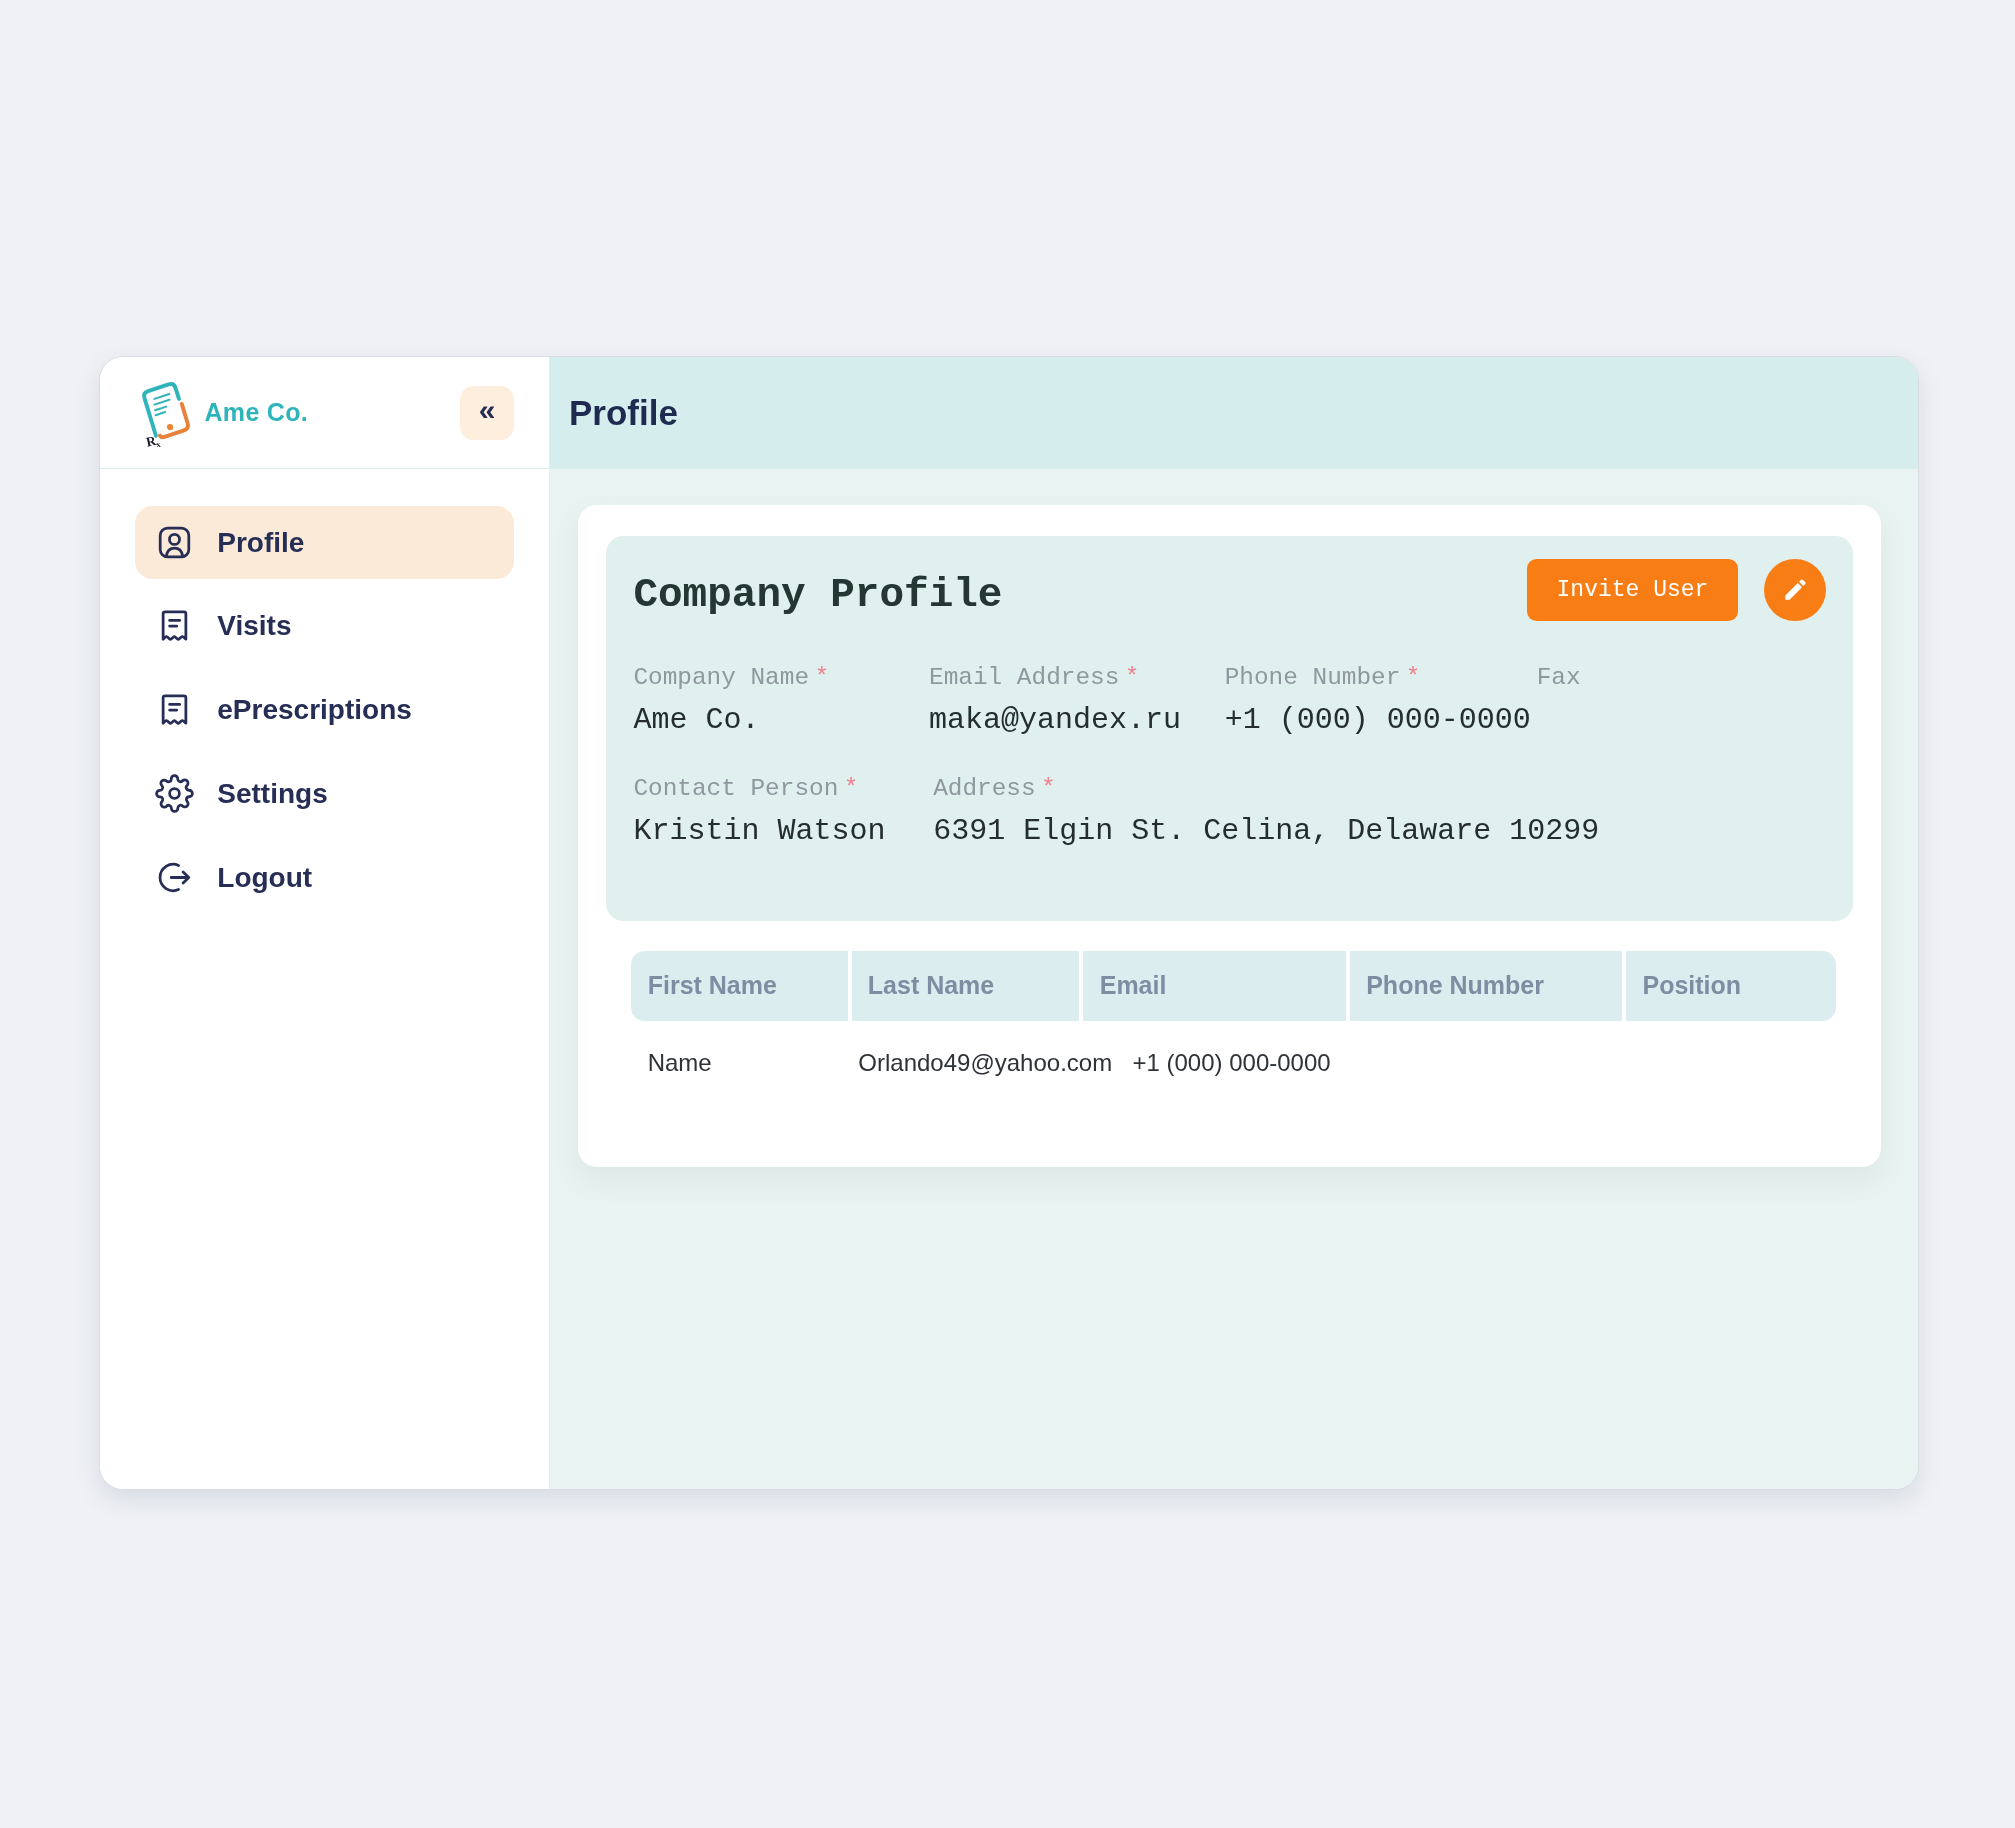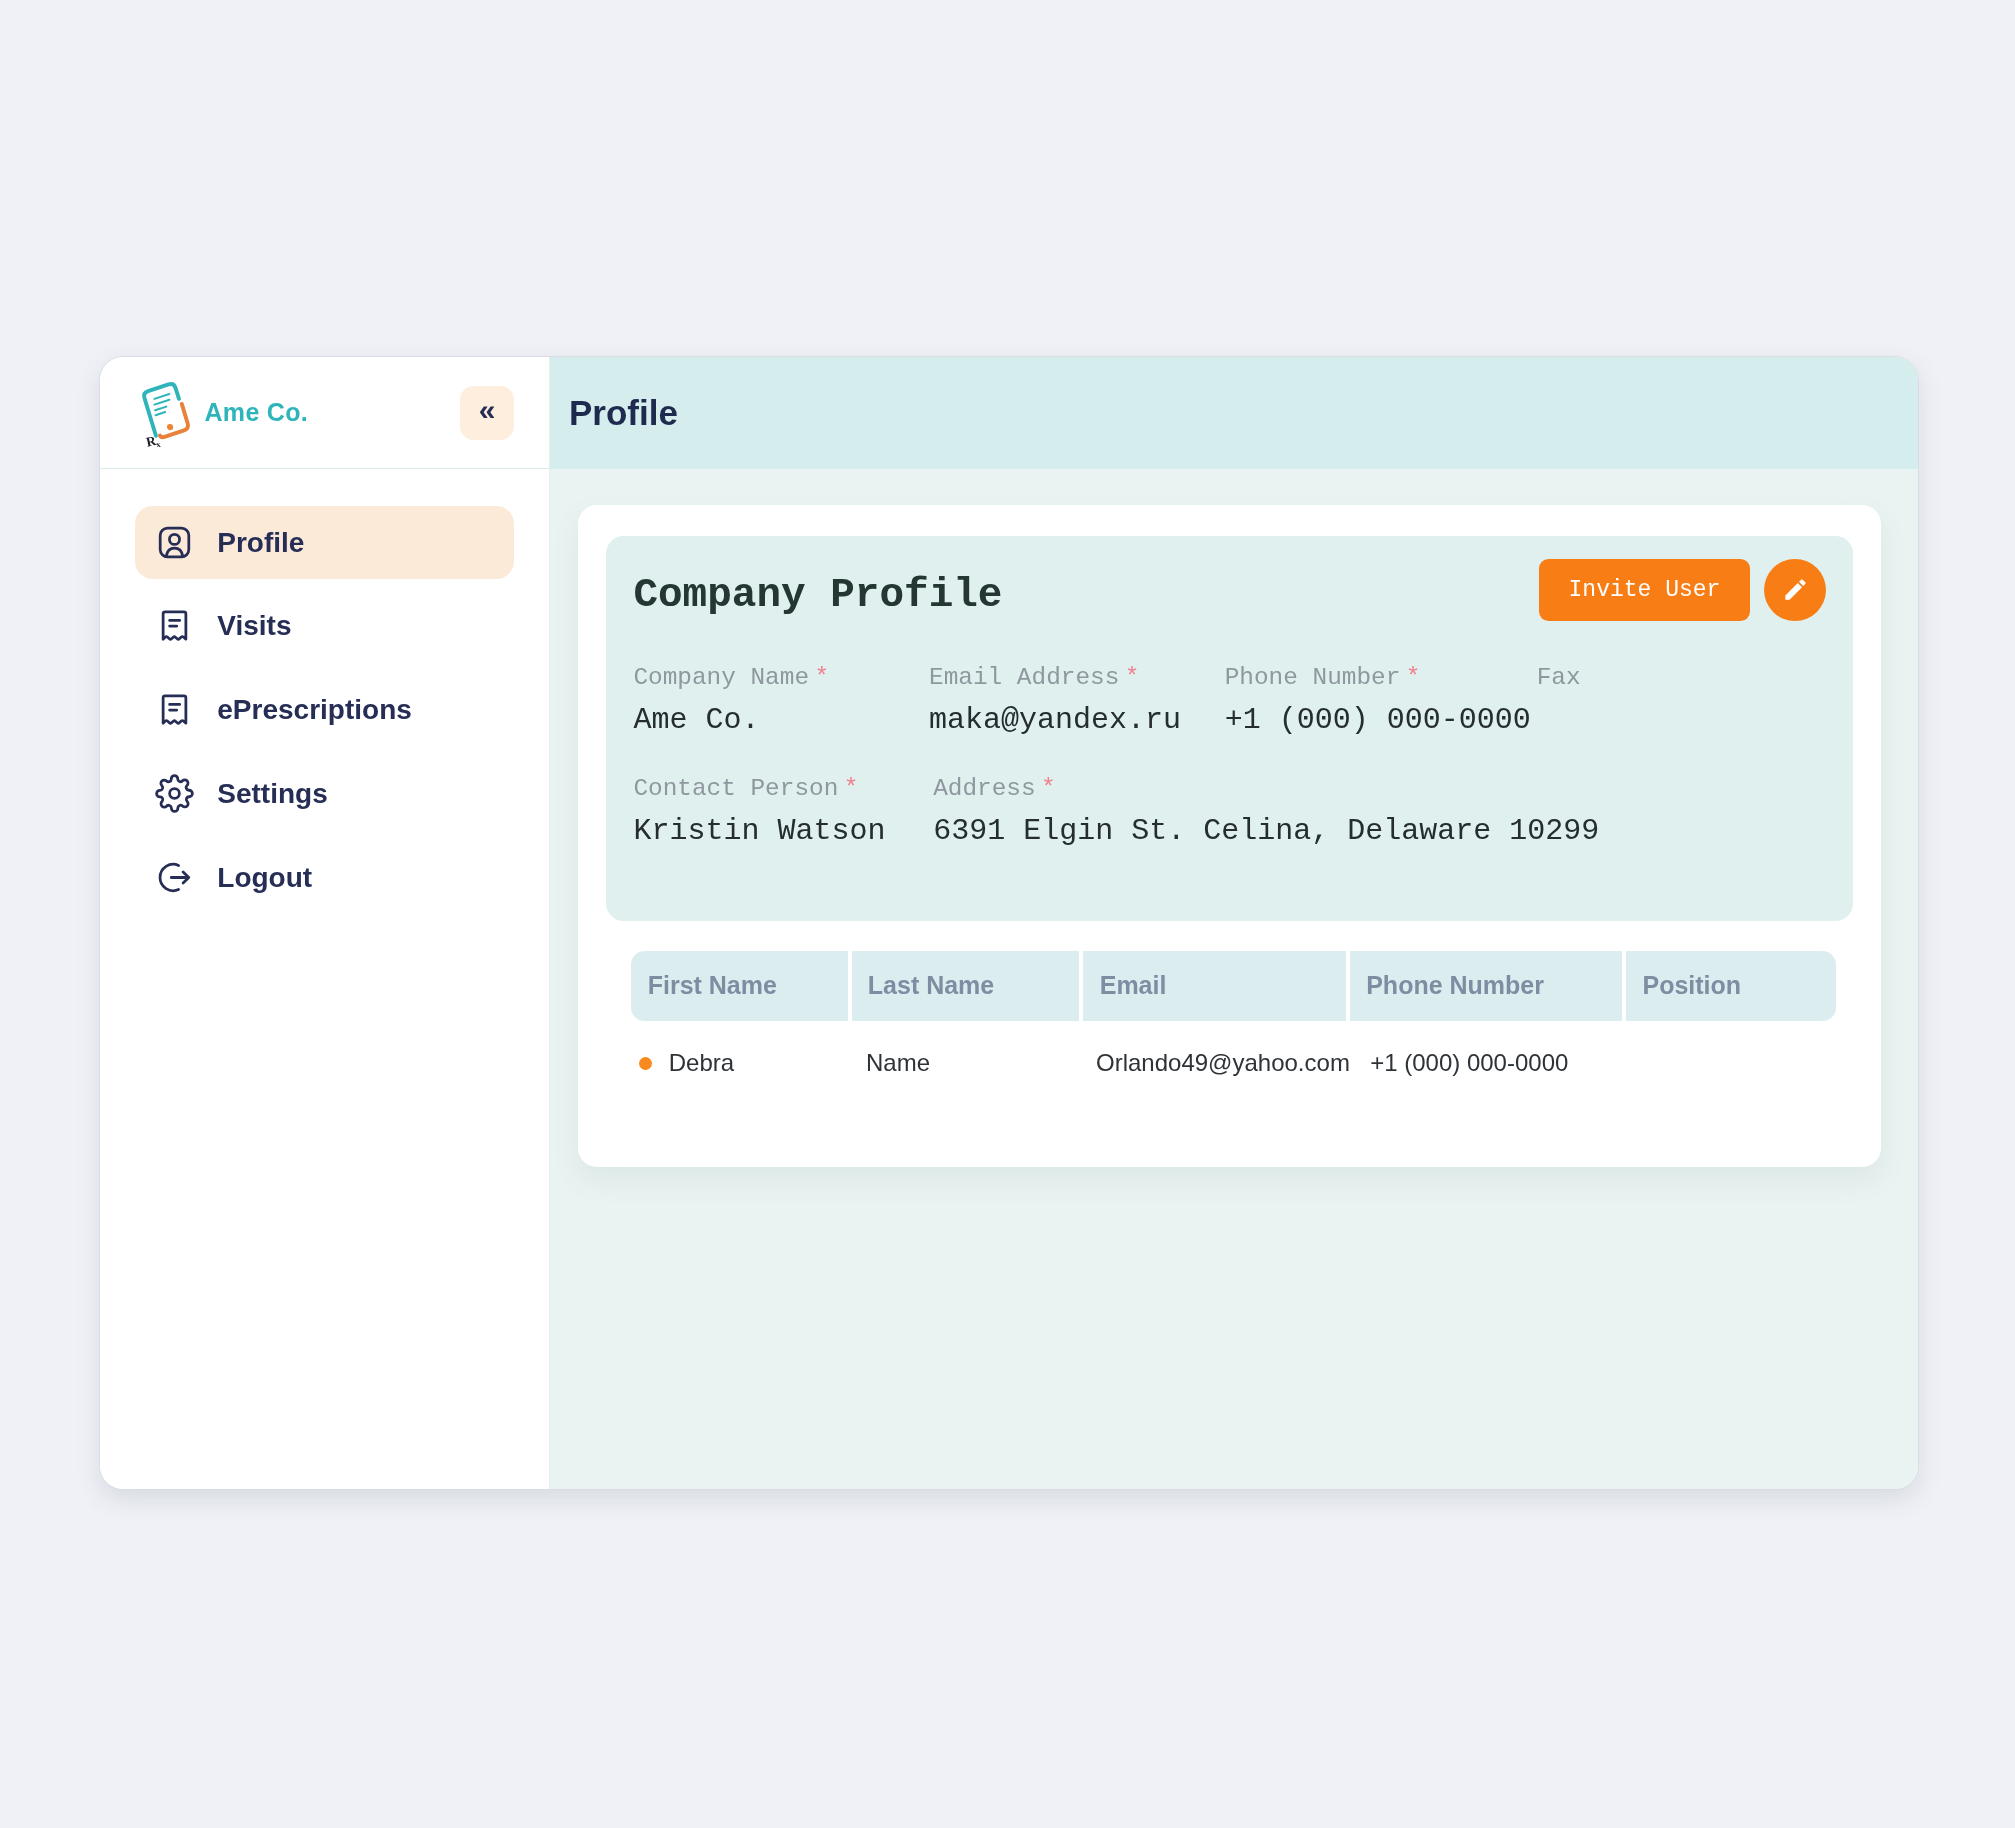--- a/index.html
+++ b/index.html
@@ -61,21 +61,21 @@
     box-shadow:0 12.2px 27px rgba(120,140,150,.10);
     box-sizing:border-box;padding:30.5px 28px 0 28px;
   }
   .panel{
     height:385px;background:#dff0ef;border-radius:17.6px;box-sizing:border-box;
     padding:38px 27px 0 27px;
     font-family:Liberation Mono, monospace;
   }
   .panel-top{display:flex;align-items:flex-start;justify-content:space-between;}
   .panel-title{font-size:41px;line-height:1.05;font-weight:700;color:#243733;margin:0;}
-  .panel-actions{display:flex;align-items:center;gap:14px;margin-top:-15px;}
+  .panel-actions{display:flex;align-items:center;gap:26px;margin-top:-15px;}
   .invite-btn{
     height:62px;padding:0 30px;border:none;border-radius:9.5px;
     background:#f87d14;color:#ffffff;font-size:23px;font-weight:500;
     font-family:inherit;display:flex;align-items:center;cursor:pointer;
   }
   .edit-btn{
     width:62px;height:62px;border-radius:50%;background:#f87d14;border:none;
     display:flex;align-items:center;justify-content:center;cursor:pointer;
   }
   .edit-btn svg{width:27px;height:27px;fill:#ffffff;}
@@ -244,24 +244,20 @@
 
         <div class="table">
           <div class="thead">
             <div class="th">First Name</div>
             <div class="th">Last Name</div>
             <div class="th">Email</div>
             <div class="th">Phone Number</div>
             <div class="th">Position</div>
           </div>
           <div class="trow">
-            <div class="td first">
-              <span class="row-dot"></span>
-              <span>Debra</span>
-            </div>
             <div class="td">Name</div>
             <div class="td">Orlando49@yahoo.com</div>
             <div class="td">+1 (000) 000-0000</div>
             <div class="td"></div>
           </div>
         </div>
 
       </div>
     </div>
   </div>

